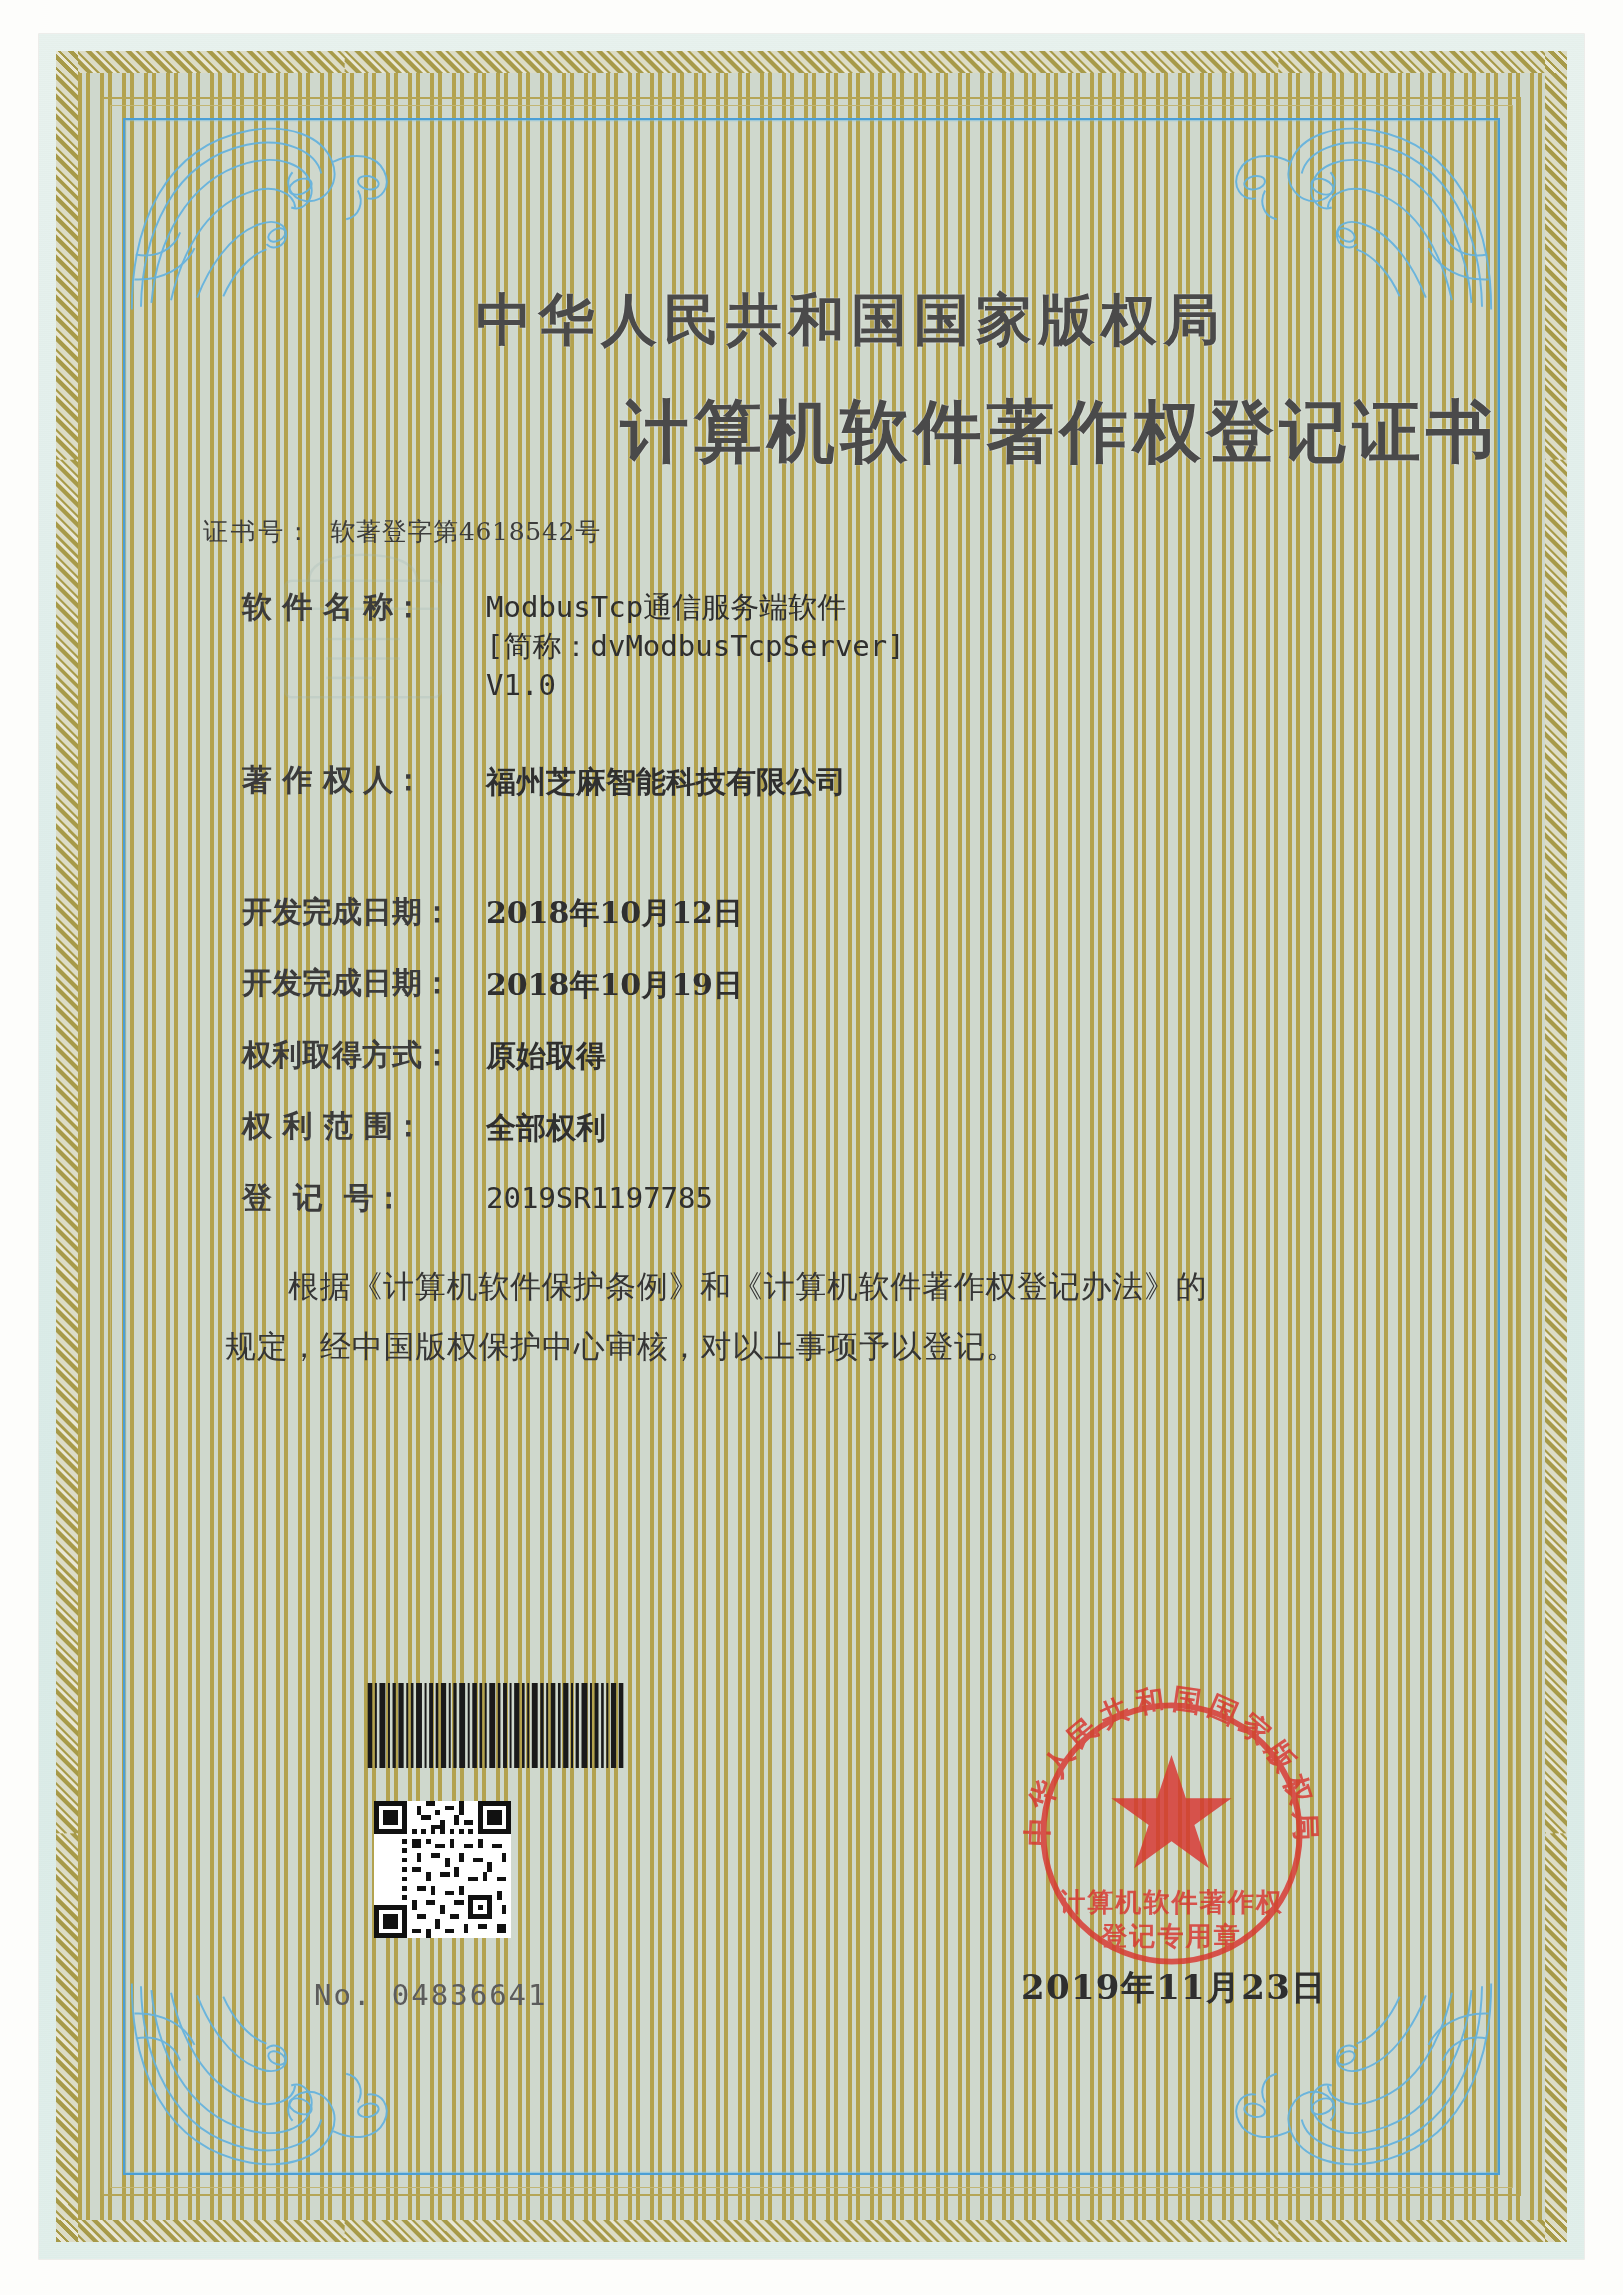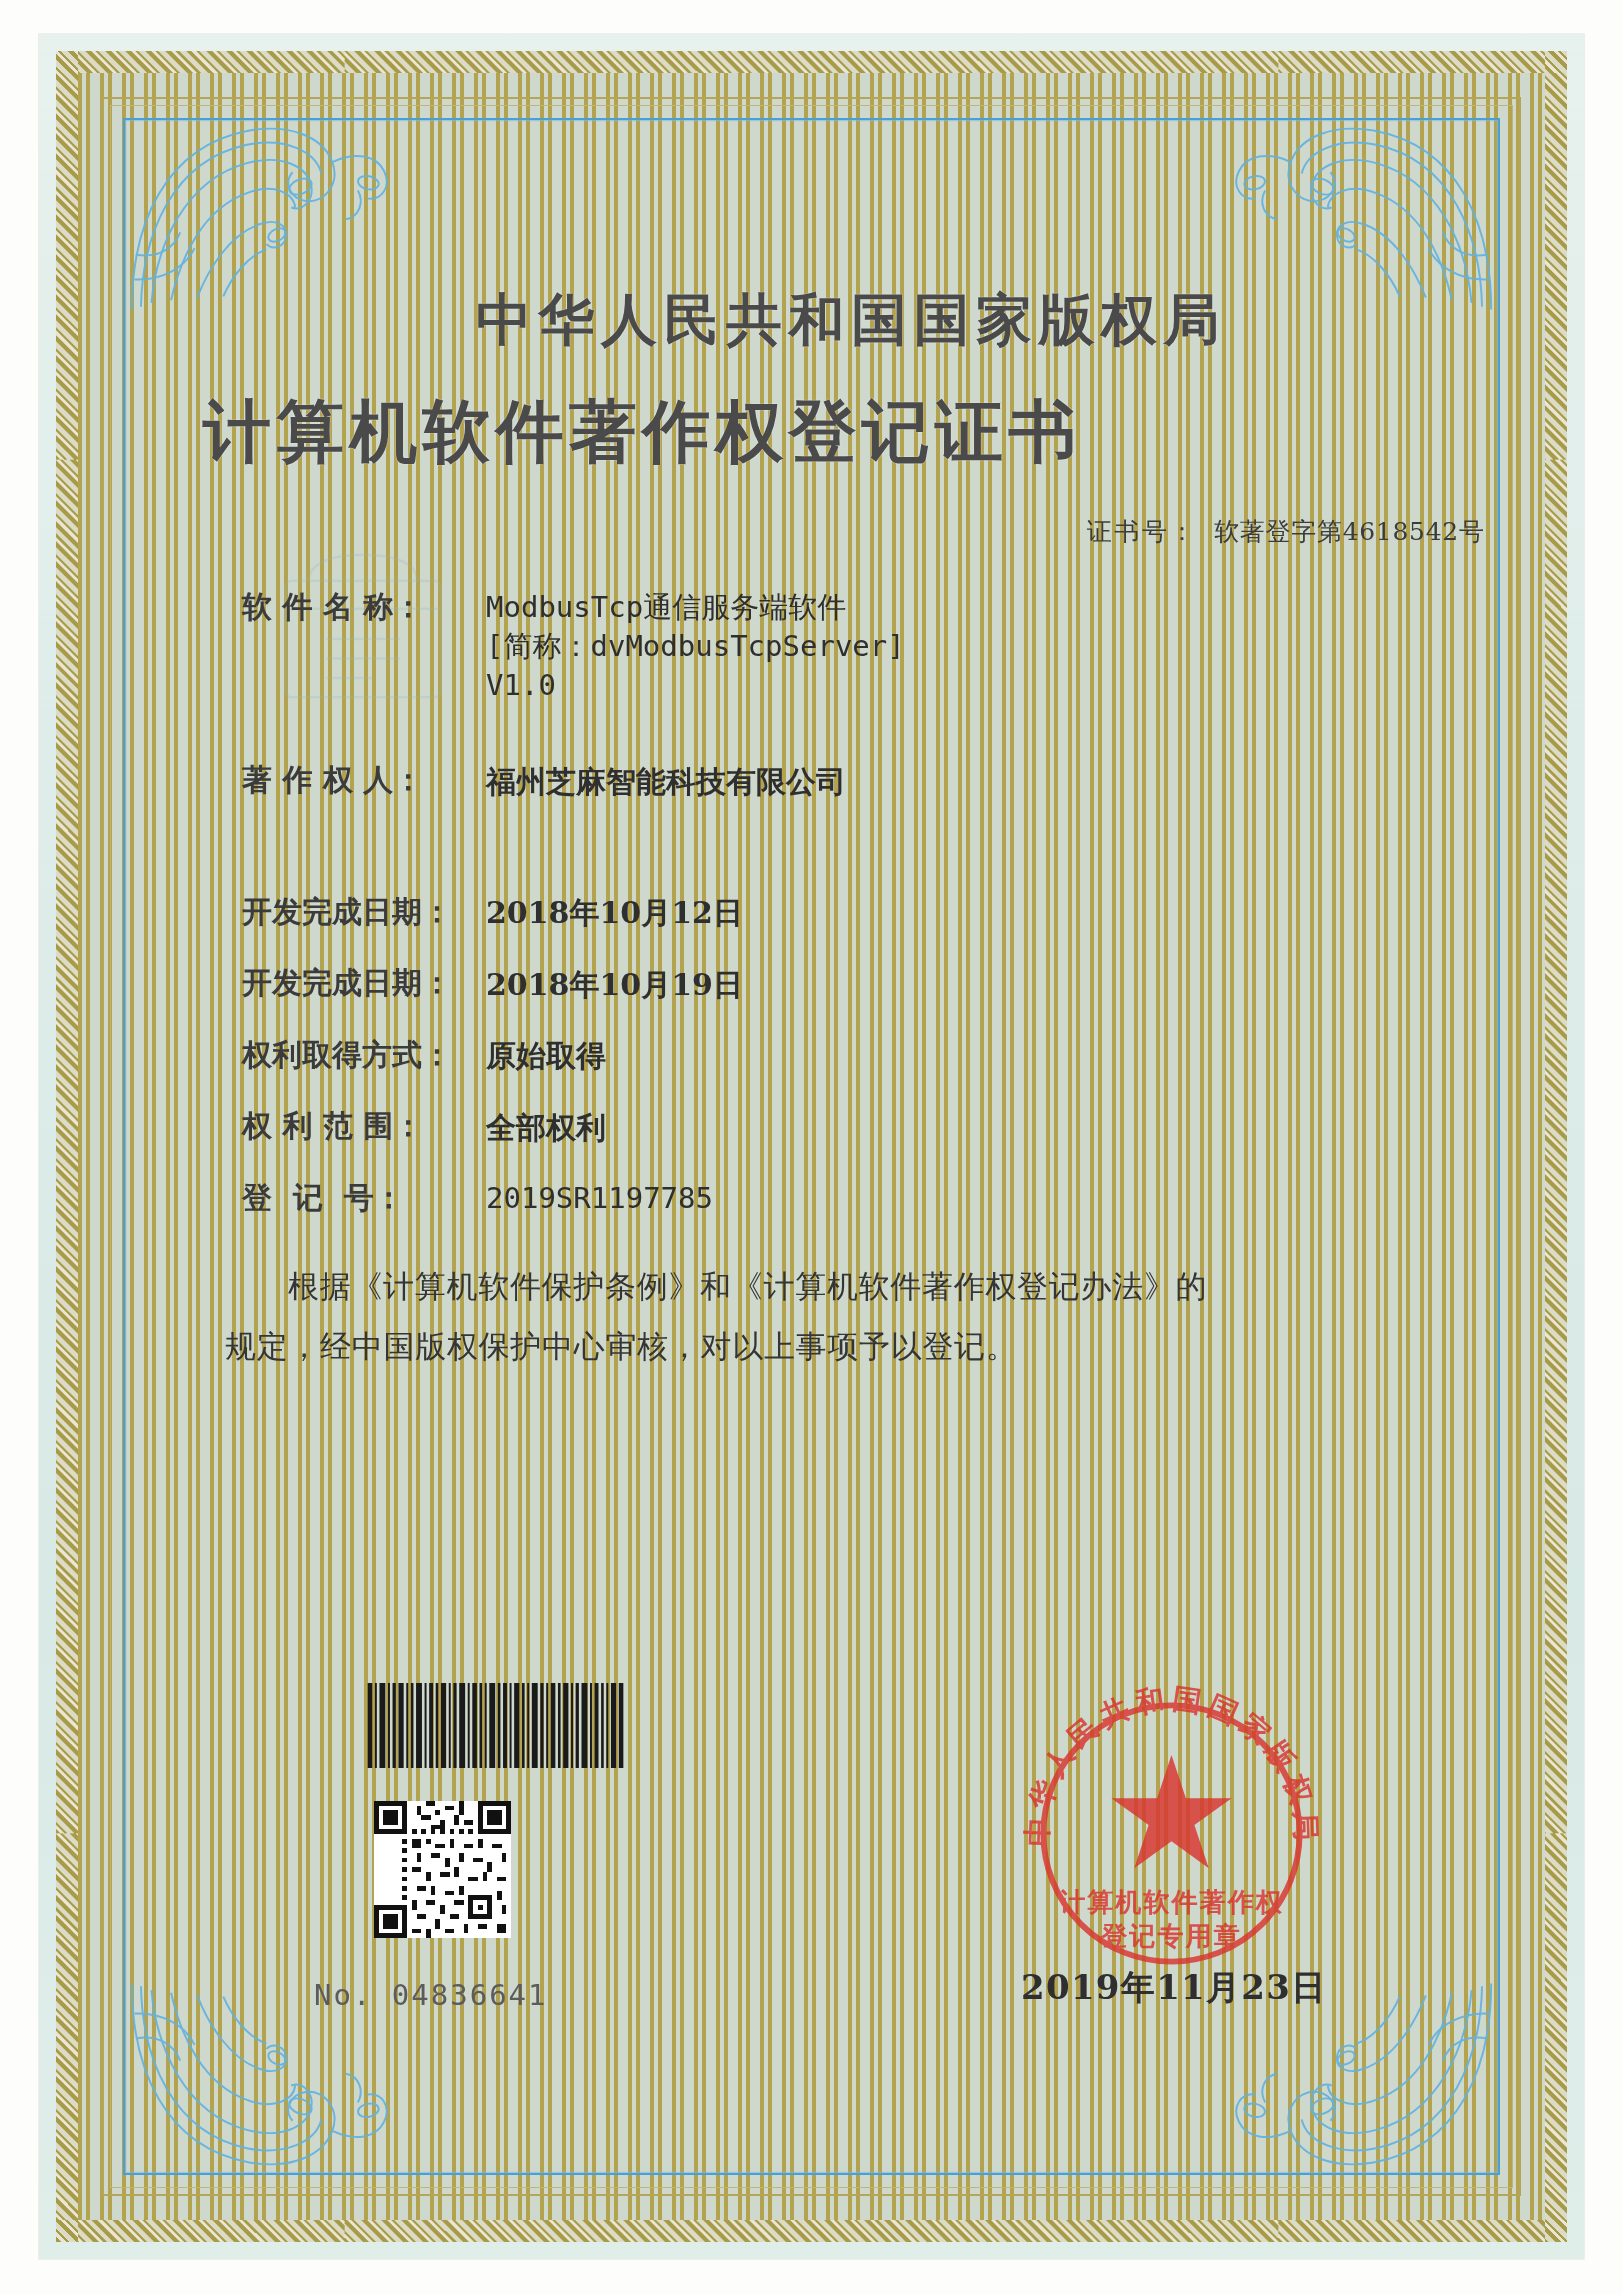--- a/index.html
+++ b/index.html
@@ -116,32 +116,32 @@
     text-align: center;
     font-family: "DejaVu Serif", "Liberation Serif", serif;
     font-size: 56px;
     letter-spacing: 6.5px;
     color: #4a4a4a;
     font-weight: 700;
     text-shadow: 0 0 1.3px rgba(255,255,255,0.9);
   }
   .title-main {
     margin-top: 27.5px;
-    text-align: left;
+    text-align: right;
     font-family: "DejaVu Serif", "Liberation Serif", serif;
     font-size: 68px;
     letter-spacing: 5.2px;
     color: #4a4a4a;
     font-weight: 700;
     text-shadow: 0 0 1.3px rgba(255,255,255,0.9);
   }
 
   .cert-no {
     margin-top: 37px;
-    text-align: right;
+    text-align: left;
     padding-right: 14.4px;
     font-family: "DejaVu Serif", "Liberation Serif", serif;
     font-size: 25px;
     color: #3c3c3c;
     letter-spacing: 0.7px;
   }
   .cert-no .lbl { letter-spacing: 2.6px; margin-right: 17px; }
 
   .fields {
     margin-top: 39px;

